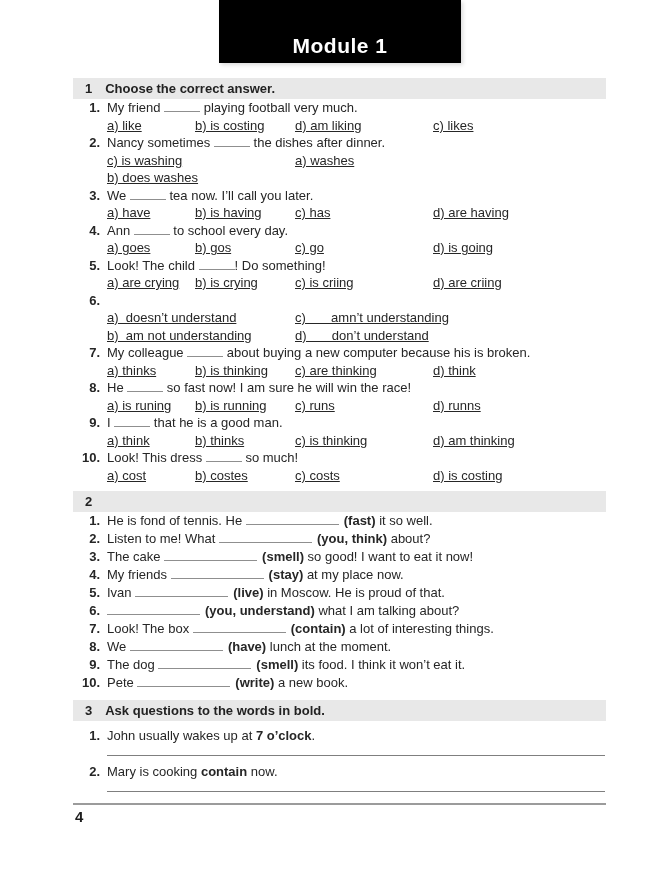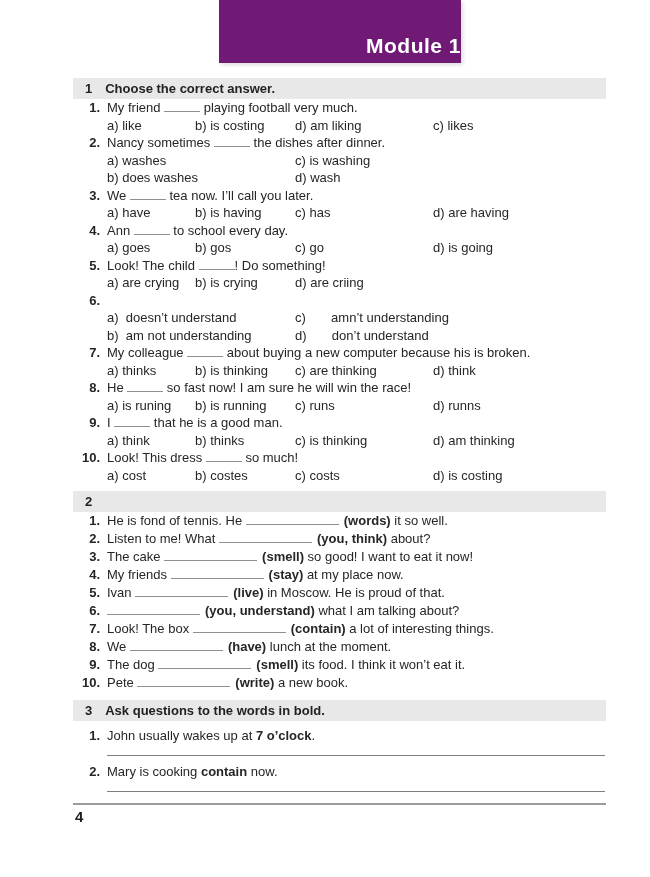--- a/index.html
+++ b/index.html
@@ -7,23 +7,23 @@
     width:650px; height:877px; background:#ffffff;
     font-family:"Liberation Sans", sans-serif;
     color:#262626; font-size:13px;
     overflow:hidden;
   }
   .sheet { position:relative; width:650px; height:877px; }
 
   
   .module-banner {
     margin-left:219px; width:242px; height:63px;
-    background:#701a75;
+    background:#000000;
     box-shadow:2px 2px 4px rgba(0,0,0,0.14);
-    display:flex; align-items:flex-end; justify-content:flex-end;
+    display:flex; align-items:flex-end; justify-content:center;
     box-sizing:border-box; padding-bottom:5px;
   }
   .module-banner span {
     color:#ffffff; font-weight:bold; font-size:21px; letter-spacing:0.5px;
   }
 
   
   .sec-bar {
     margin-left:73px; width:533px; height:21px;
     background:#e8e8e8;
@@ -43,21 +43,21 @@
   .q-line { display:flex; }
   .q-num { flex:none; width:27px; text-align:right; font-weight:bold; margin-right:7px; }
   .q-text { white-space:pre-wrap;text-align:right; }
   .blank1 {
     display:inline-block; width:36px; height:11px;
     border-bottom:1px solid #8f8f8f; vertical-align:baseline;
   }
   .opts { margin-left:34px; display:grid; }
   .opts4 { grid-template-columns:88px 100px 138px auto; }
   .opts2 { grid-template-columns:188px auto; }
-  .opt { white-space:pre-wrap; }
+  .opt { white-space:pre-wrap;text-decoration:underline; }
 
   
   .s2-item { margin-left:73px; display:flex; line-height:18px; }
   .s2-item:nth-of-type(1) { margin-top:7px; }
   .s2-body { white-space:pre-wrap; }
   .blank2 {
     display:inline-block; width:93px; height:11px;
     border-bottom:1px solid #8f8f8f; margin-right:5px;
   }
   .verb { font-weight:bold; }
@@ -104,24 +104,23 @@
       <span class="opt">c) likes</span>
     </div>
   </div>
 
   <div class="q">
     <div class="q-line">
       <span class="q-num">2.</span>
       <span class="q-text"><span>Nancy sometimes </span><span class="blank1"></span><span> the dishes after dinner.</span></span>
     </div>
     <div class="opts opts2">
+      <span class="opt">c) is washing</span>
       <span class="opt">a) washes</span>
-      <span class="opt">c) is washing</span>
       <span class="opt">b) does washes</span>
-      <span class="opt">d) wash</span>
     </div>
   </div>
 
   <div class="q">
     <div class="q-line">
       <span class="q-num">3.</span>
       <span class="q-text"><span>We </span><span class="blank1"></span><span> tea now. I’ll call you later.</span></span>
     </div>
     <div class="opts opts4">
       <span class="opt">a) have</span>
@@ -145,20 +144,21 @@
   </div>
 
   <div class="q">
     <div class="q-line">
       <span class="q-num">5.</span>
       <span class="q-text"><span>Look! The child </span><span class="blank1"></span><span>! Do something!</span></span>
     </div>
     <div class="opts opts4">
       <span class="opt">a) are crying</span>
       <span class="opt">b) is crying</span>
+      <span class="opt">c) is criing</span>
       <span class="opt">d) are criing</span>
     </div>
   </div>
 
   <div class="q">
     <div class="q-line">
       <span class="q-num">6.</span>
     </div>
     <div class="opts opts2">
       <span class="opt">a)  doesn’t understand</span>
@@ -219,21 +219,21 @@
       <span class="opt">d) is costing</span>
     </div>
   </div>
 
   <div class="sec-bar" id="sec2-bar">
     <span class="sec-num">2</span>
   </div>
 
   <div class="s2-item">
     <span class="q-num">1.</span>
-    <span class="s2-body"><span>He is fond of tennis. He </span><span class="blank2"></span><span class="verb">(words)</span><span> it so well.</span></span>
+    <span class="s2-body"><span>He is fond of tennis. He </span><span class="blank2"></span><span class="verb">(fast)</span><span> it so well.</span></span>
   </div>
   <div class="s2-item">
     <span class="q-num">2.</span>
     <span class="s2-body"><span>Listen to me! What </span><span class="blank2"></span><span class="verb">(you, think)</span><span> about?</span></span>
   </div>
   <div class="s2-item">
     <span class="q-num">3.</span>
     <span class="s2-body"><span>The cake </span><span class="blank2"></span><span class="verb">(smell)</span><span> so good! I want to eat it now!</span></span>
   </div>
   <div class="s2-item">

